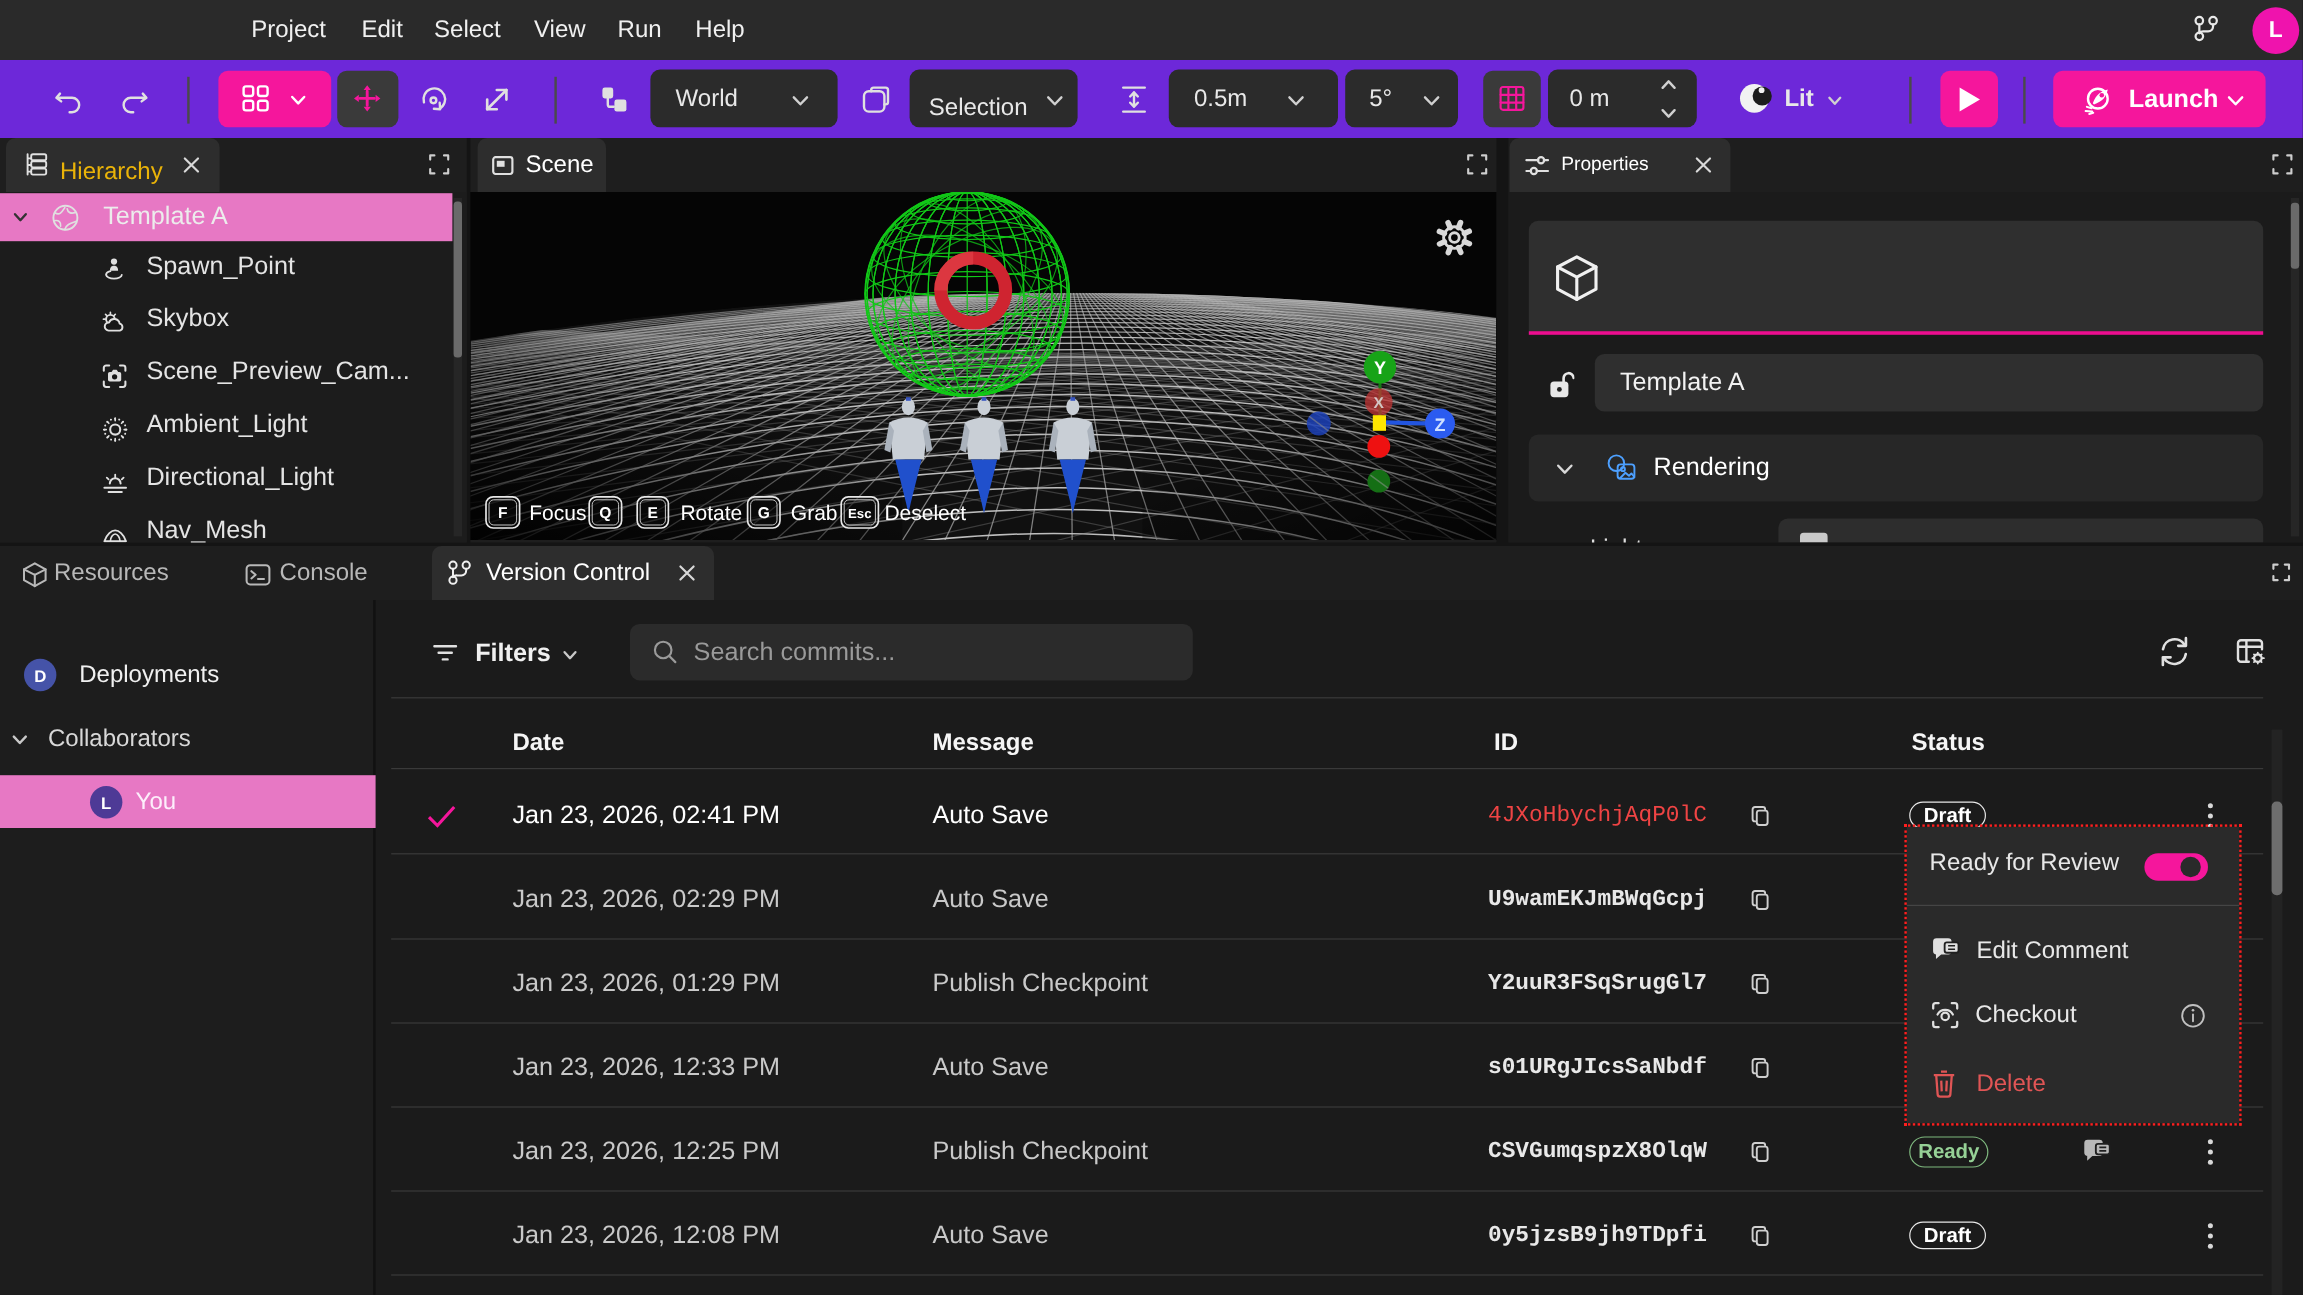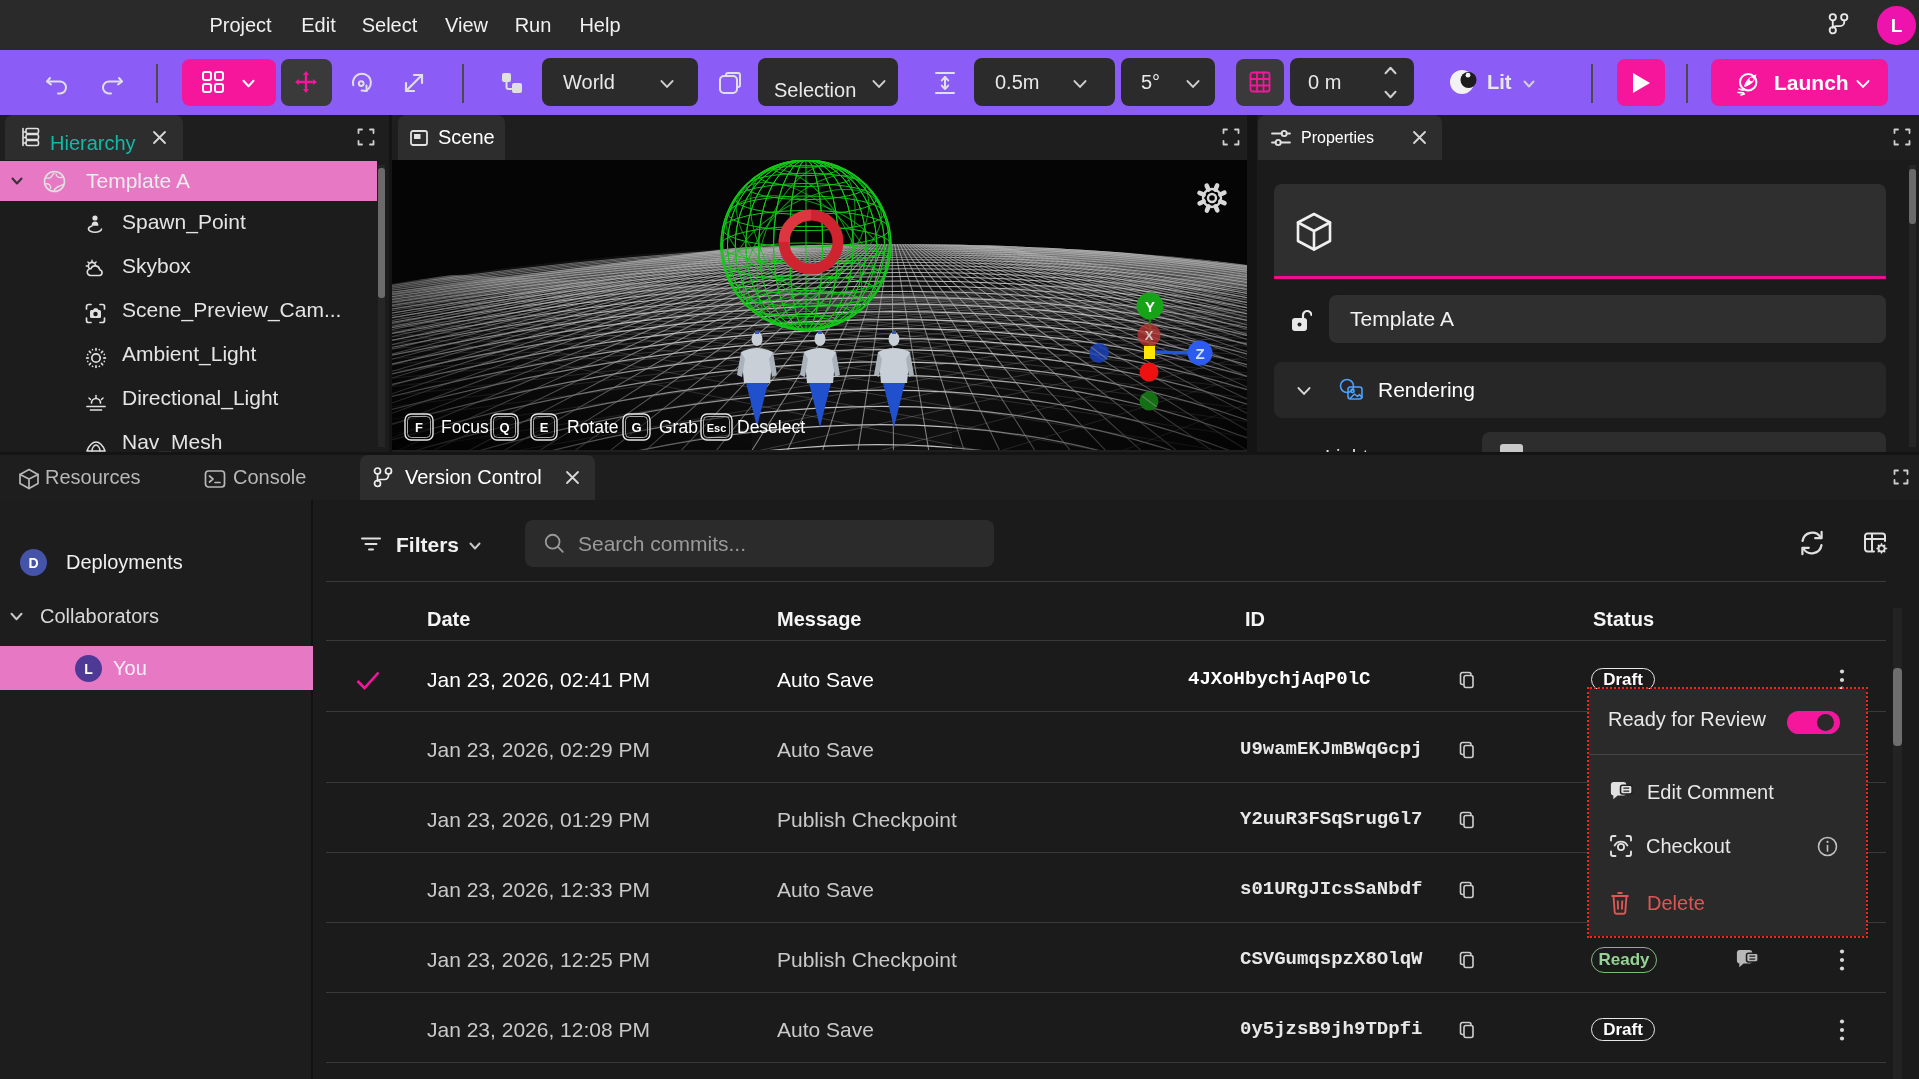--- a/index.html
+++ b/index.html
@@ -19,21 +19,21 @@
         <g transform="scale(1.0416666666666667)">
           <circle cx="6.5" cy="6" r="3"></circle>
           <circle cx="17.5" cy="6" r="3"></circle>
           <circle cx="6.5" cy="18.5" r="3"></circle>
           <path d="M6.5 9 v6.5 M17.5 9 v1.5 a4 4 0 0 1 -4 4 H10 a4 4 0 0 0 -3.5 1.5"></path>
         </g>
       </svg>
     </div>
     <div class="abs" style="left:1877px;top:6px;width:39px;height:39px;border-radius:50%;background:#ef13ad;color:#fff;font-size:19px;font-weight:bold;display:flex;align-items:center;justify-content:center">L</div>
   </div>
-<div class="abs" style="left:0;top:50px;width:1919px;height:65px;background:#8b5cf6">
+<div class="abs" style="left:0;top:50px;width:1919px;height:65px;background:#6d28d9">
     <div class="abs" style="left:44px;top:20px">
       <svg width="26" height="26" viewBox="0 0 26 26" class="icon" style="">
         <path d="M6 8 L3 11.5 L7 14.5" stroke-width="2"></path>
         <path d="M3.5 11.5 H16 a6 6 0 0 1 6 6 a6 6 0 0 1 -6 6 h-2" stroke-width="2"></path>
       </svg>
     </div>
     <div class="abs" style="left:99px;top:20px">
       <svg width="26" height="26" viewBox="0 0 26 26" class="icon" style="">
         <path d="M20 8 L23 11.5 L19 14.5" stroke-width="2"></path>
         <path d="M22.5 11.5 H10 a6 6 0 0 0 -6 6 a6 6 0 0 0 6 6 h2" stroke-width="2"></path>
@@ -181,21 +181,21 @@
 <div class="abs" style="left:0;top:115px;width:389px;height:337px;background:#1e1e1e">
     <div class="abs" style="left:5px;top:0;width:178px;height:45px;background:#2d2d2d;border-radius:8px 8px 0 0"></div>
     <div class="abs" style="left:19px;top:11px">
       <svg width="22" height="22" viewBox="0 0 22 22" class="icon" style="">
         <rect x="7" y="2.5" width="12.5" height="5" rx="1.5"></rect>
         <rect x="7" y="8.5" width="12.5" height="5" rx="1.5"></rect>
         <rect x="7" y="14.5" width="12.5" height="5" rx="1.5"></rect>
         <path d="M4 2.5 v17 M4 6 h3 M4 11.5 h3 M4 17 h3"></path>
       </svg>
     </div>
-    <div class="abs" style="left:50px;top:0;height:56px;display:flex;align-items:center;font-size:20px;color:#14b8a6">Hierarchy</div>
+    <div class="abs" style="left:50px;top:0;height:56px;display:flex;align-items:center;font-size:20px;color:#eab308">Hierarchy</div>
     <div class="abs" style="left:151px;top:14px">
       <svg width="17" height="17" viewBox="0 0 17 17" class="icon" style="stroke:#d8d8d8;stroke-width:1.8">
         <path d="M3 3 L14 14 M14 3 L3 14"></path>
       </svg>
     </div>
     <div class="abs" style="left:357px;top:13px">
       <svg width="18" height="18" viewBox="0 0 18 18" class="icon" style="stroke:#cdcdcd;stroke-width:1.8">
         <path d="M1.5 5 V1.5 H5 M13 1.5 H16.5 V5 M16.5 13 V16.5 H13 M5 16.5 H1.5 V13"></path>
       </svg>
     </div>
@@ -786,21 +786,21 @@
       <div class="abs" style="left:326px;top:422px;width:1560px;height:1px;background:#3a3a3a"></div>
       <div class="abs" style="left:326px;top:492px;width:1560px;height:1px;background:#3a3a3a"></div>
       <div class="abs" style="left:326px;top:562px;width:1560px;height:1px;background:#3a3a3a"></div>
       <div class="abs" style="left:355px;top:169px">
         <svg width="26" height="22" viewBox="0 0 26 22" class="" style="">
           <path d="M2.5 12 L9.5 19 L23.5 3.5" style="stroke:#f5169c;stroke-width:2.6;fill:none"></path>
         </svg>
       </div>
       <div class="abs" style="left:427px;top:168px;font-size:21px;color:#ffffff">Jan 23, 2026, 02:41 PM</div>
       <div class="abs" style="left:777px;top:168px;font-size:21px;color:#ffffff">Auto Save</div>
-      <div class="abs" style="left:1188px;top:168px;font-size:19px;font-family:'Liberation Mono',monospace;color:#ffffff;font-weight:bold">4JXoHbychjAqP0lC</div>
+      <div class="abs" style="left:1240px;top:168px;font-size:19px;font-family:'Liberation Mono',monospace;color:#ef4444;font-weight:normal">4JXoHbychjAqP0lC</div>
       <div class="abs" style="left:1457px;top:170px">
         <svg width="21" height="21" viewBox="0 0 21 21" class="icon" style="stroke:#cfcfcf;stroke-width:1.6">
           <rect x="7" y="5.5" width="9" height="12" rx="2"></rect>
           <path d="M5 14.5 H4.5 a2 2 0 0 1 -2-2 v-8 a2 2 0 0 1 2-2 H11 a2 2 0 0 1 2 2" transform="translate(1,0)"></path>
         </svg>
       </div>
       <div class="abs" style="left:1591px;top:168px;width:64px;height:23px;border:1.5px solid #e8e8e8;border-radius:12px;display:flex;align-items:center;justify-content:center;font-size:17px;font-weight:bold;color:#fff">Draft</div>
       <div class="abs" style="left:1838px;top:168px">
         <svg width="8" height="24" viewBox="0 0 8 24" class="" style="">
           <circle cx="4" cy="3.5" r="2.1" fill="#d8d8d8"></circle>

